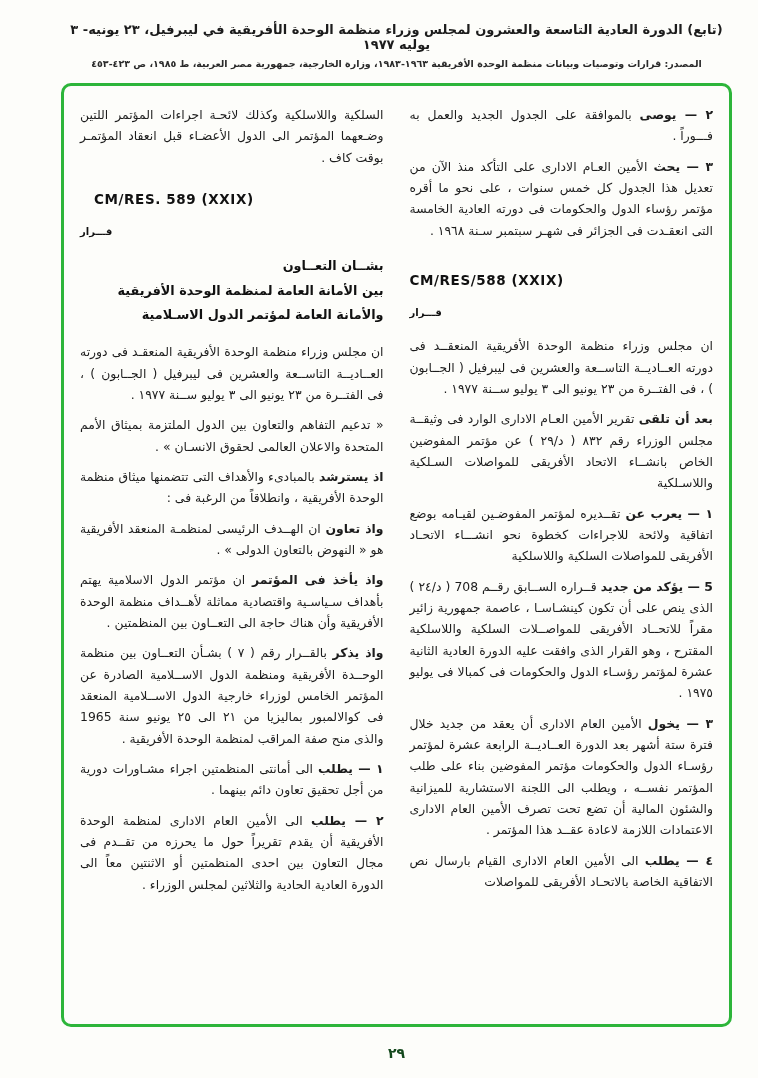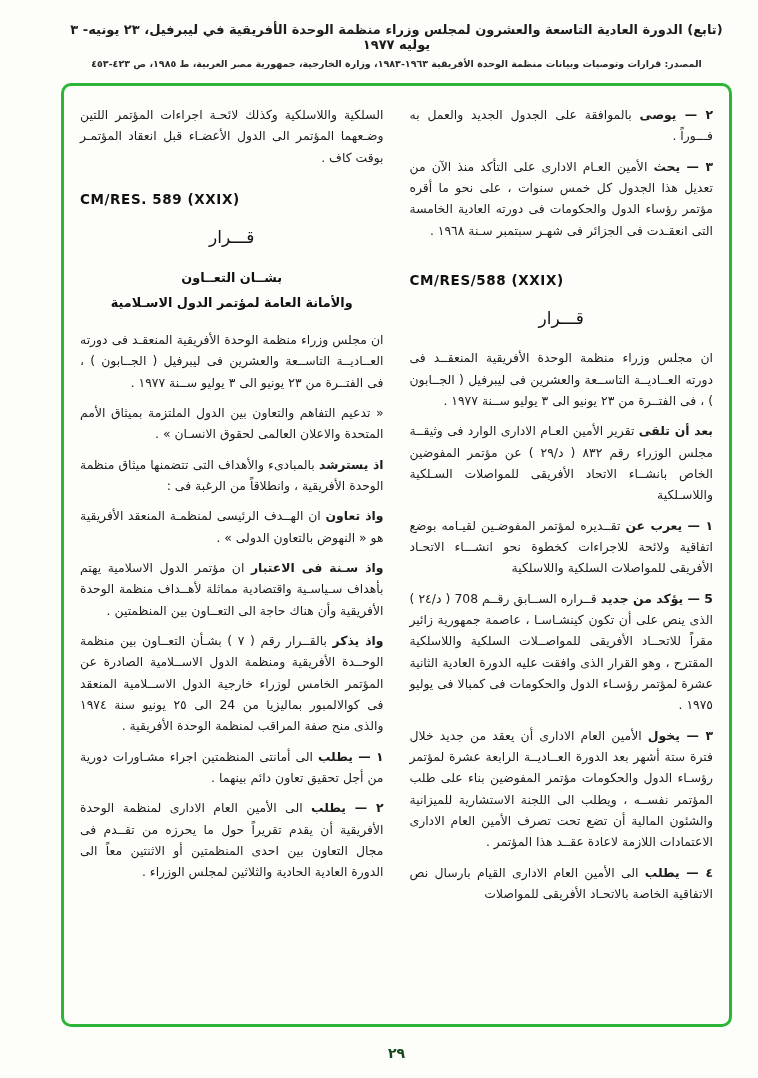--- a/index.html
+++ b/index.html
@@ -62,32 +62,32 @@
 
   .res-id {
     direction: ltr;
     text-align: left;
     font-weight: bold;
     font-size: 13.5px;
     letter-spacing: 0.6px;
     color: #111;
     margin: 28px 0 12px 0;
   }
-  .col-left .res-id { margin-top: 20px; }
+  .col-left .res-id { margin-top: 20px; margin-left: 14px; }
 
   .res-title {
-    text-align: center;
-    font-weight: normal;
-    font-size: 17px;
+    text-align: left;
+    font-weight: bold;
+    font-size: 10px;
     margin: 10px 0 14px 0;
     color: #111;
   }
 
   .res-subject {
-    text-align: center;
+    text-align: right;
     font-weight: bold;
     font-size: 12.8px;
     line-height: 1.9;
     color: #111;
   }
   .res-subject-block { margin-bottom: 14px; }
 
   .page-footer {
     text-align: center;
     padding: 6px 0 16px 0;
@@ -147,40 +147,41 @@
       </p>
     </div>
 
     <div class="col col-left">
       <p class="para">السلكية واللاسلكية وكذلك لائحـة اجراءات المؤتمر اللتين وضـعهما المؤتمر الى الدول الأعضـاء قبل انعقاد المؤتمـر بوقت كاف .</p>
 
       <div class="res-id">CM/RES. 589  (XXIX)</div>
       <div class="res-title">قـــرار</div>
       <div class="res-subject-block">
         <div class="res-subject">بشــان التعــاون</div>
+        <div class="res-subject">بين الأمانة العامة لمنظمة الوحدة الأفريقية</div>
         <div class="res-subject">والأمانة العامة لمؤتمر الدول الاسـلامية</div>
       </div>
 
       <p class="para">ان مجلس وزراء منظمة الوحدة الأفريقية المنعقـد فى دورته العــاديــة التاســعة والعشرين فى ليبرفيل ( الجــابون ) ، فى الفتــرة من ٢٣ يونيو الى ٣ يوليو ســنة ١٩٧٧ .</p>
       <p class="para">« تدعيم التفاهم والتعاون بين الدول الملتزمة بميثاق الأمم المتحدة والاعلان العالمى لحقوق الانسـان » .</p>
       <p class="para">
         <b class="lead">اذ يسترشد</b>
         <span>بالمبادىء والأهداف التى تتضمنها ميثاق منظمة الوحدة الأفريقية ، وانطلاقاً من الرغبة فى :</span>
       </p>
       <p class="para">
         <b class="lead">واذ تعاون</b>
         <span>ان الهــدف الرئيسى لمنظمـة المنعقد الأفريقية هو « النهوض بالتعاون الدولى » .</span>
       </p>
       <p class="para">
-        <b class="lead">واذ سـنة فى الاعتبار</b>
+        <b class="lead">واذ يأخذ فى المؤتمر</b>
         <span>ان مؤتمر الدول الاسلامية يهتم بأهداف سـياسـية واقتصادية مماثلة لأهــداف منظمة الوحدة الأفريقية وأن هناك حاجة الى التعــاون بين المنظمتين .</span>
       </p>
       <p class="para">
         <b class="lead">واذ يذكر</b>
-        <span>بالقــرار رقم ( ٧ ) بشـأن التعــاون بين منظمة الوحــدة الأفريقية ومنظمة الدول الاســلامية الصادرة عن المؤتمر الخامس لوزراء خارجية الدول الاســلامية المنعقد فى كوالالمبور بماليزيا من 24 الى ٢٥ يونيو سنة ١٩٧٤ والذى منح صفة المراقب لمنظمة الوحدة الأفريقية .</span>
+        <span>بالقــرار رقم ( ٧ ) بشـأن التعــاون بين منظمة الوحــدة الأفريقية ومنظمة الدول الاســلامية الصادرة عن المؤتمر الخامس لوزراء خارجية الدول الاســلامية المنعقد فى كوالالمبور بماليزيا من ٢١ الى ٢٥ يونيو سنة 1965 والذى منح صفة المراقب لمنظمة الوحدة الأفريقية .</span>
       </p>
       <p class="para">
         <b class="lead">١ — يطلب</b>
         <span>الى أمانتى المنظمتين اجراء مشـاورات دورية من أجل تحقيق تعاون دائم بينهما .</span>
       </p>
       <p class="para">
         <b class="lead">٢ — يطلب</b>
         <span>الى الأمين العام الادارى لمنظمة الوحدة الأفريقية أن يقدم تقريراً حول ما يحرزه من تقــدم فى مجال التعاون بين احدى المنظمتين أو الاثنتين معاً الى الدورة العادية الحادية والثلاثين لمجلس الوزراء .</span>
       </p>
     </div>

